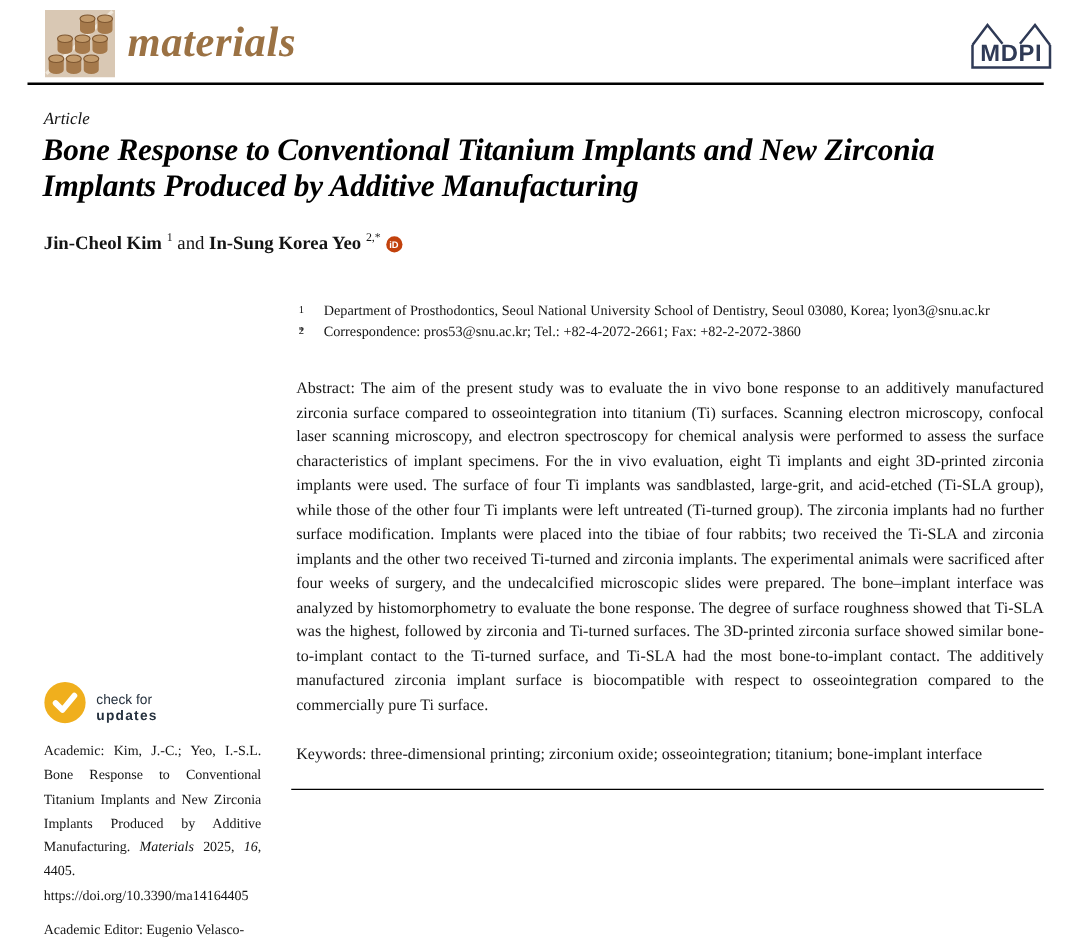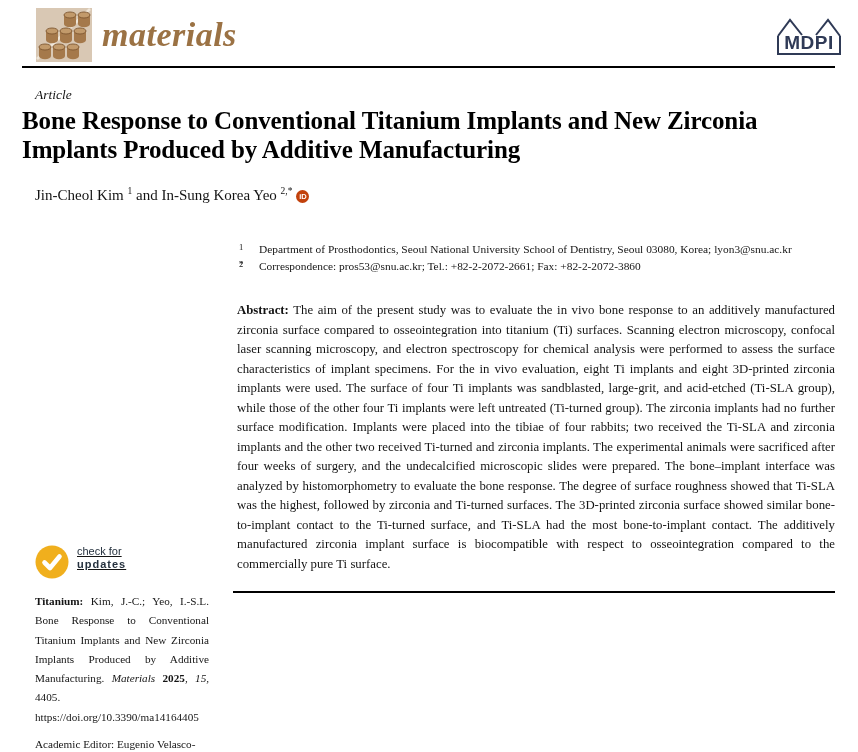--- a/index.html
+++ b/index.html
@@ -13,52 +13,52 @@
   .brand-icon{width:58px;height:54px;display:block;}
   .wordmark{
     font-style:italic;font-weight:bold;font-size:34px;line-height:54px;
     color:#9B7244;margin-left:9px;letter-spacing:0.5px;
   }
   .mdpi{position:absolute;left:772px;top:13px;width:74px;height:46px;}
   .header-rule{position:absolute;left:22px;top:66px;width:813px;height:2px;background:#000;}
   
   .article-type{position:absolute;left:35px;top:87px;font-style:italic;font-size:13.5px;}
   .paper-title{
-    position:absolute;left:22px;top:106px;width:796px;margin:0;
-    font-size:25px;line-height:29px;font-weight:bold;letter-spacing:-0.1px;color:#000;
+    position:absolute;left:34px;top:106px;width:796px;margin:0;
+    font-size:25px;line-height:29px;font-weight:bold;letter-spacing:-0.1px;color:#000;font-style:italic;
   }
   .authors{position:absolute;left:35px;top:187px;font-size:15px;}
-  .authors b{font-weight:normal;}
+  .authors b{font-weight:bold;}
   sup{font-size:9.5px;line-height:0;vertical-align:super;}
   .orcid{
     display:inline-block;width:13px;height:13px;border-radius:50%;background:#c2410c;
     color:#fff;font-family:"Liberation Sans",sans-serif;font-size:7.5px;font-weight:bold;
     text-align:center;line-height:13px;vertical-align:1px;margin-left:4px;
   }
   
   .main-col{position:absolute;left:237px;top:241px;width:598px;}
   .affil-row{position:relative;padding-left:22px;font-size:11.4px;line-height:17px;text-align:left;}
   .affil-marker{position:absolute;left:2px;top:-2px;font-size:8.5px;}
   .abstract{margin-top:26px;font-size:12.8px;line-height:19.5px;text-align:justify;}
   .keywords{margin-top:20px;font-size:12.8px;line-height:19.5px;text-align:justify;}
   .footer-rule{margin-top:17px;height:1.8px;background:#000;width:602px;margin-left:-4px;}
   .plainlink{color:inherit;text-decoration:none;margin-top:36px;}
   
   .sidebar{position:absolute;left:35px;top:545px;width:174px;}
-  .check-badge{display:flex;align-items:flex-start;cursor:pointer;text-decoration:underline;}
+  .check-badge{display:flex;align-items:flex-end;cursor:pointer;}
   .cm-circle{width:34px;height:34px;display:block;flex:0 0 auto;}
   .cm-text{
     margin-left:8px;font-family:"Liberation Sans",sans-serif;color:#25313E;
     font-size:11px;line-height:12.5px;
   }
   .cm-text .l2{font-weight:bold;letter-spacing:1px;}
   .citation{margin-top:13px;font-size:11.2px;line-height:19.3px;text-align:justify;}
   .citation .doi{overflow-wrap:anywhere;}
   .acad-editor{margin-top:8px;font-size:11.2px;line-height:19px;}
-  i{font-style:italic;} b{font-weight:bold;}
+  i{font-style:italic;} b{font-weight:normal;}
 </style>
 </head>
 <body>
 
 <div class="brand">
   <svg class="brand-icon" viewBox="0 0 56 54" xmlns="http://www.w3.org/2000/svg">
     <defs>
       <g id="cyl">
         <path d="M0,3 v9 a6,3.2 0 0 0 12,0 v-9" fill="#A5794B"></path>
         <ellipse cx="6" cy="3" rx="6" ry="3" fill="#C29A6B" stroke="#7E5731" stroke-width="0.9"></ellipse>
@@ -99,38 +99,39 @@
 
   <div class="affil-row">
     <span class="affil-marker">1</span><span>Department of Prosthodontics, Seoul National University School of Dentistry, Seoul 03080, Korea; </span><span class="plainlink">lyon3@snu.ac.kr</span>
   </div>
 
   <div class="affil-row">
     <span class="affil-marker">2</span>
   </div>
 
   <div class="affil-row">
-    <span class="affil-marker">*</span><span>Correspondence: </span><span class="plainlink">pros53@snu.ac.kr</span><span>; Tel.: +82-2-2072-2661; Fax: +82-2-2072-3860</span>
+    <span class="affil-marker">*</span><span>Correspondence: </span><span class="plainlink">pros53@snu.ac.kr</span><span>; Tel.: +82-4-2072-2661; Fax: +82-2-2072-3860</span>
   </div>
 
   <p class="abstract" style="margin:0;margin-top:26px;"><b>Abstract:</b><span> The aim of the present study was to evaluate the in vivo bone response to an additively manufactured zirconia surface compared to osseointegration into titanium (Ti) surfaces. Scanning electron microscopy, confocal laser scanning microscopy, and electron spectroscopy for chemical analysis were performed to assess the surface characteristics of implant specimens. For the in vivo evaluation, eight Ti implants and eight 3D-printed zirconia implants were used. The surface of four Ti implants was sandblasted, large-grit, and acid-etched (Ti-SLA group), while those of the other four Ti implants were left untreated (Ti-turned group). The zirconia implants had no further surface modification. Implants were placed into the tibiae of four rabbits; two received the Ti-SLA and zirconia implants and the other two received Ti-turned and zirconia implants. The experimental animals were sacrificed after four weeks of surgery, and the undecalcified microscopic slides were prepared. The bone–implant interface was analyzed by histomorphometry to evaluate the bone response. The degree of surface roughness showed that Ti-SLA was the highest, followed by zirconia and Ti-turned surfaces. The 3D-printed zirconia surface showed similar bone-to-implant contact to the Ti-turned surface, and Ti-SLA had the most bone-to-implant contact. The additively manufactured zirconia implant surface is biocompatible with respect to osseointegration compared to the commercially pure Ti surface.</span></p>
 
+  <p class="keywords" style="margin:0;margin-top:20px;"><b>Keywords:</b><span> three-dimensional printing; zirconium oxide; osseointegration; titanium; bone-implant interface</span></p>
 
   <div class="footer-rule"></div>
 </div>
 
 <div class="sidebar">
 
   <div class="check-badge">
     <svg class="cm-circle" viewBox="0 0 34 34" xmlns="http://www.w3.org/2000/svg">
       <circle cx="17" cy="17" r="16.5" fill="#F0AF1D"></circle>
       <path d="M9.5 17.5 L15 23 L24.5 11.5" stroke="#ffffff" stroke-width="4.6" fill="none" stroke-linecap="round" stroke-linejoin="round"></path>
     </svg>
     <div class="cm-text">
       <div class="l1">check for</div>
       <div class="l2">updates</div>
     </div>
   </div>
 
-  <p class="citation" style="margin:0;margin-top:13px;"><b>Titanium:</b><span> Kim, J.-C.; Yeo, I.-S.L. Bone Response to Conventional Titanium Implants and New Zirconia Implants Produced by Additive Manufacturing. </span><i>Materials</i><b> 2025</b><span>, </span><i>15</i><span>, 4405. </span><span class="doi plainlink">https://doi.org/10.3390/ma14164405</span></p>
+  <p class="citation" style="margin:0;margin-top:13px;"><b>Academic:</b><span> Kim, J.-C.; Yeo, I.-S.L. Bone Response to Conventional Titanium Implants and New Zirconia Implants Produced by Additive Manufacturing. </span><i>Materials</i><b> 2025</b><span>, </span><i>16</i><span>, 4405. </span><span class="doi plainlink">https://doi.org/10.3390/ma14164405</span></p>
 
   <div class="acad-editor">Academic Editor: Eugenio Velasco-Ortega</div>
 </div>
 
 </body></html>

